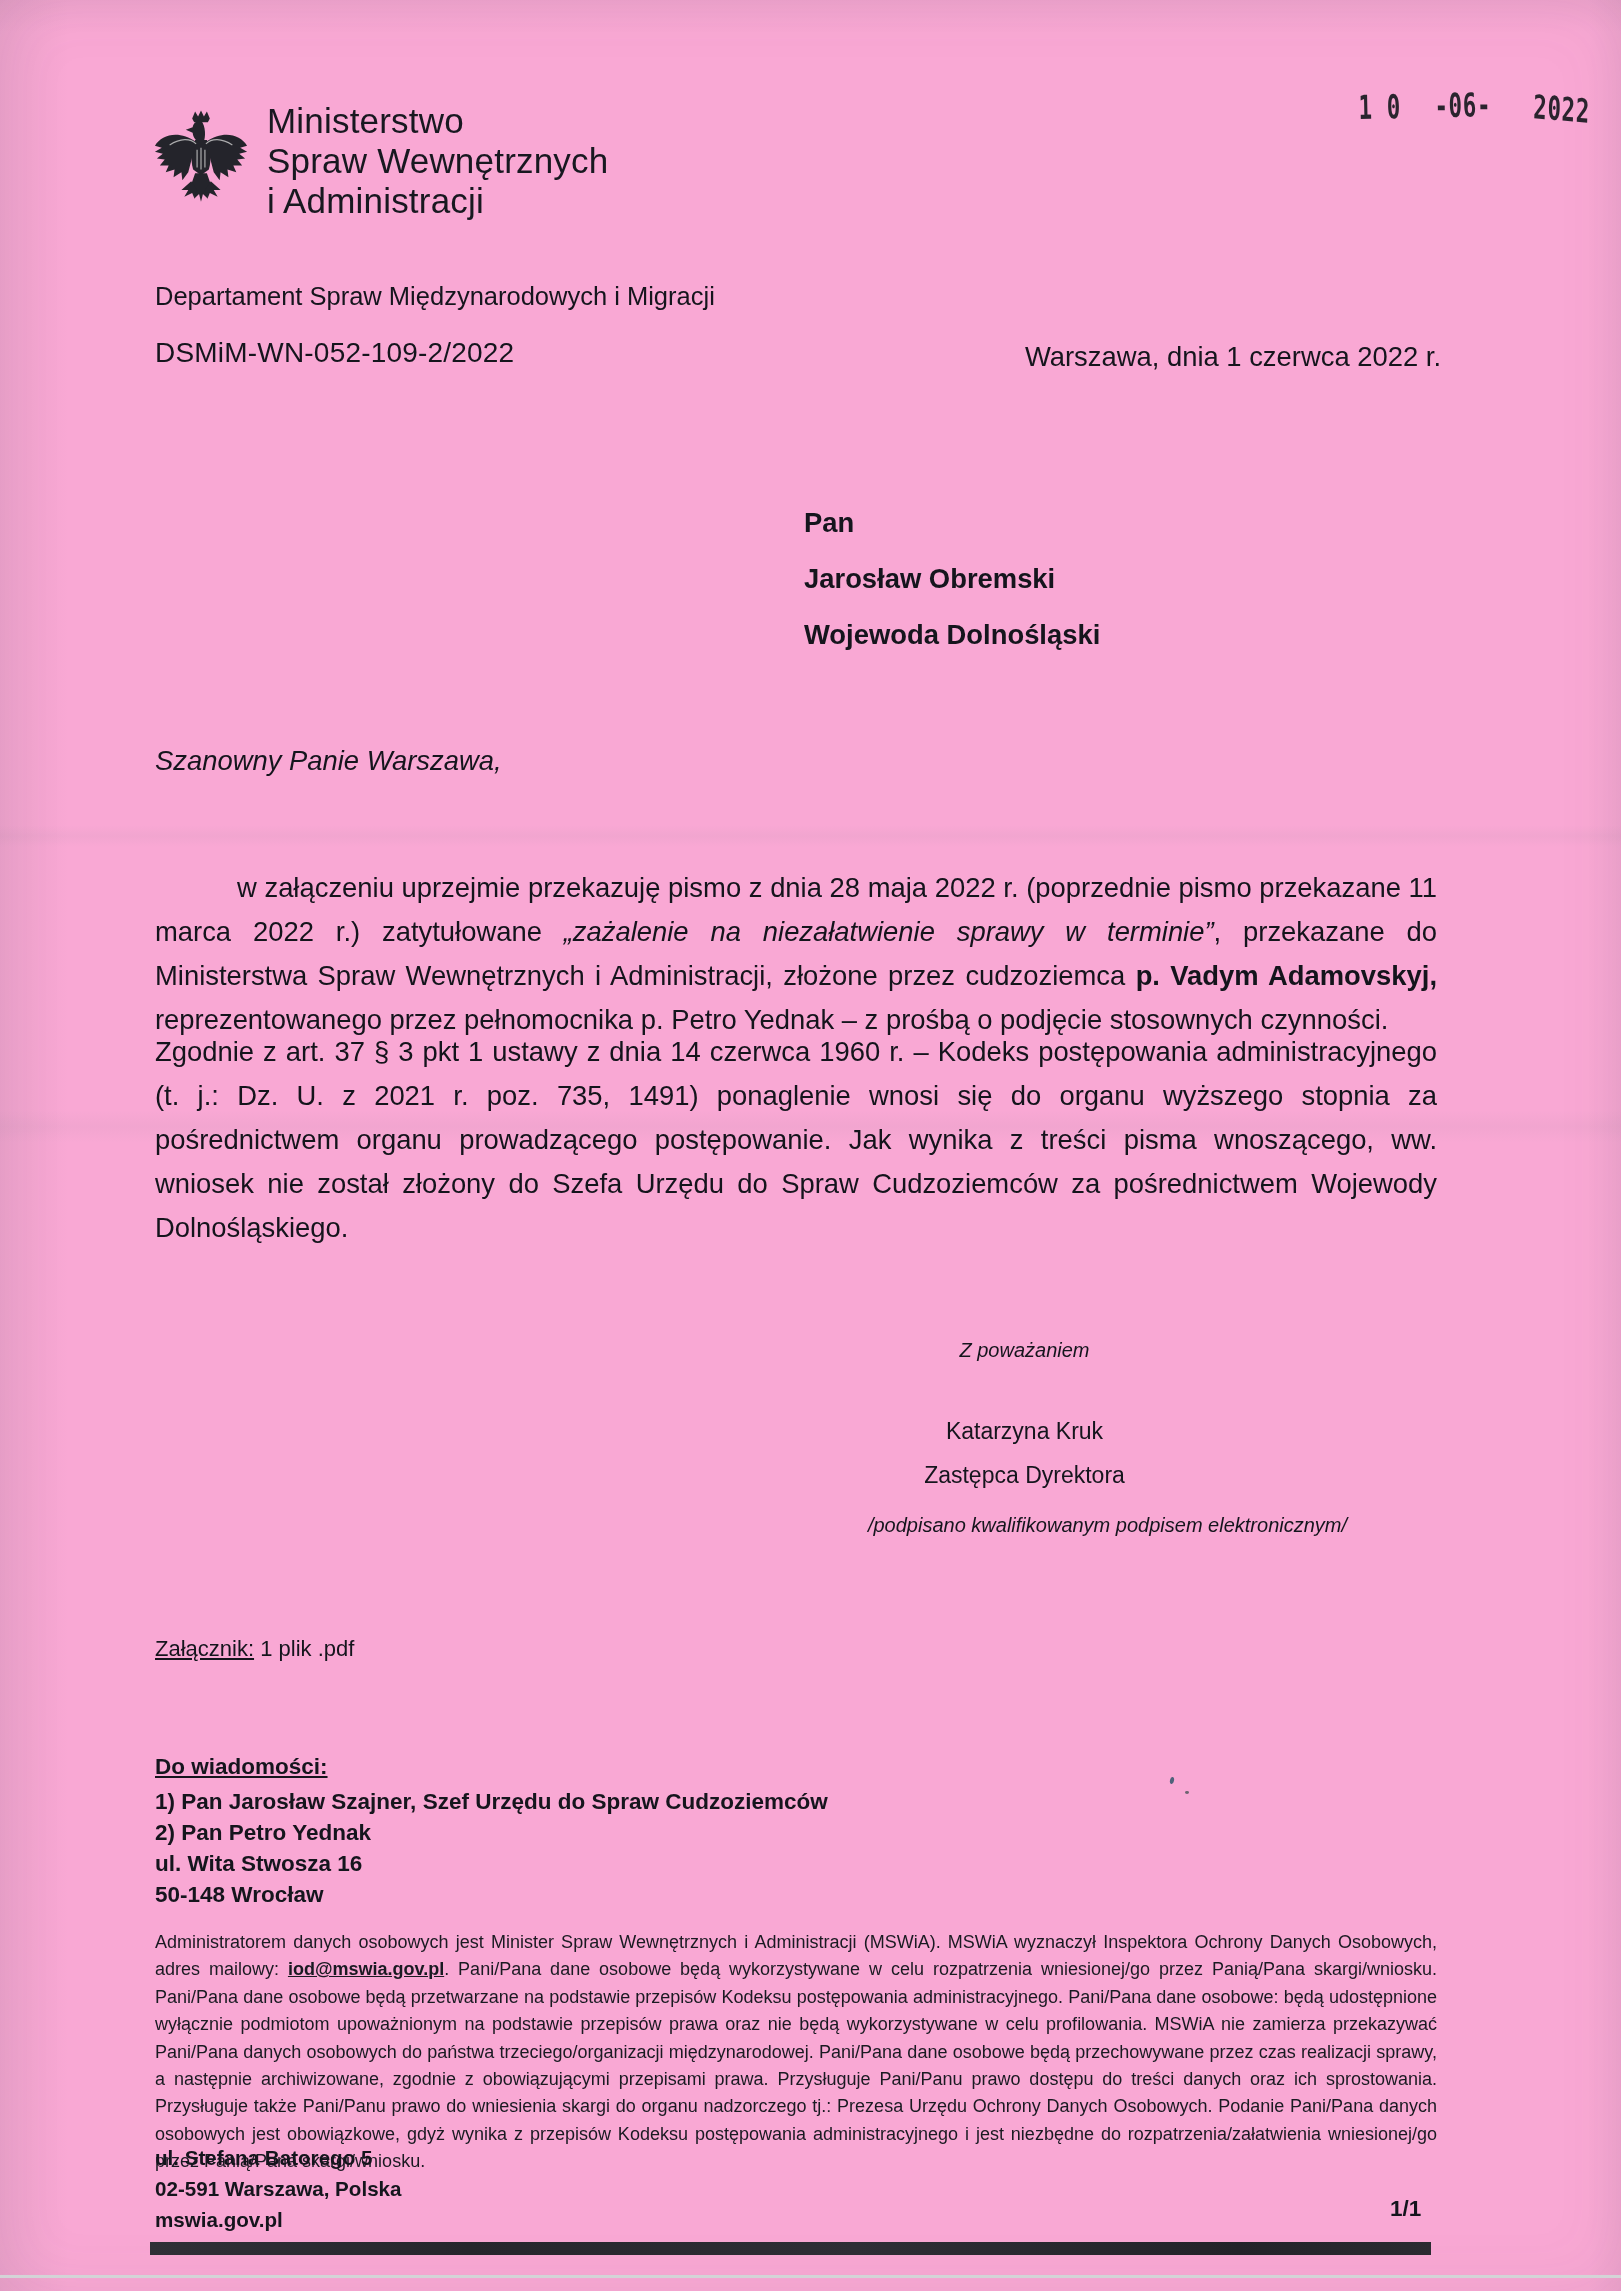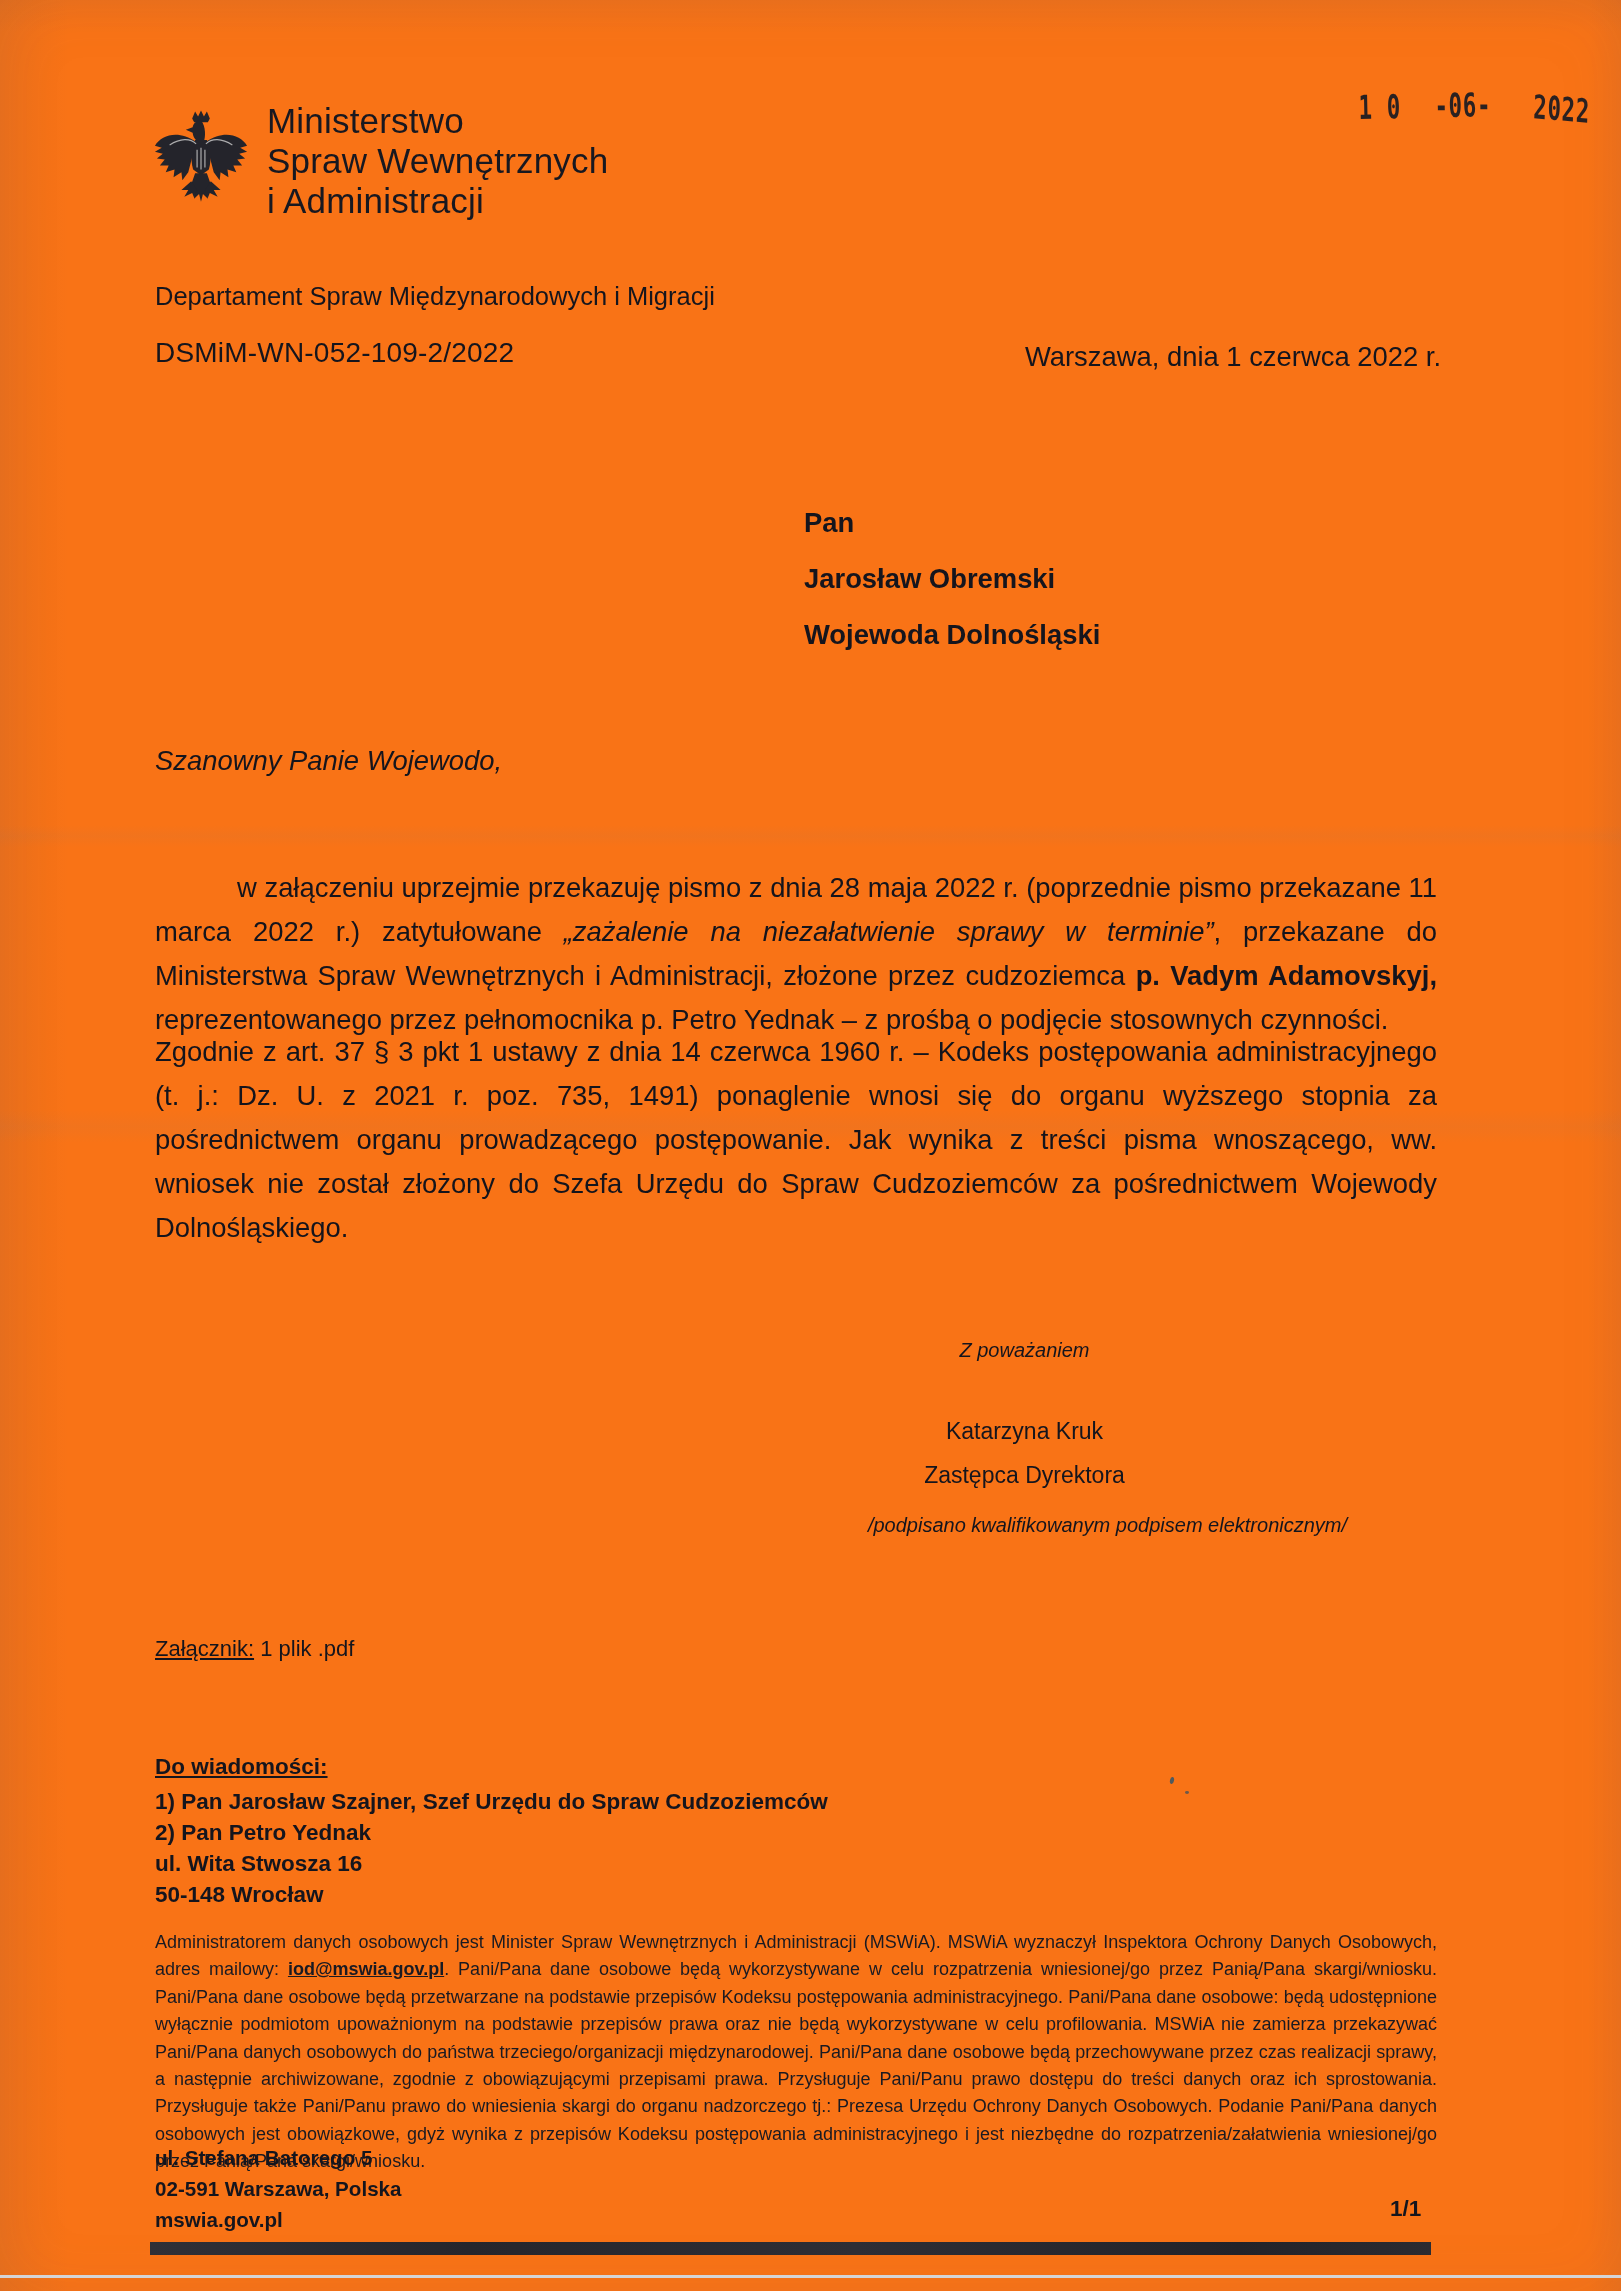--- a/index.html
+++ b/index.html
@@ -1,18 +1,18 @@
 <!DOCTYPE html>
 <html lang="pl"><head>
 <meta charset="utf-8">
 <style>
   html,body{margin:0;padding:0;background:#e9e9eb;}
   .page{
     position:relative;width:1621px;height:2292px;margin:0 auto;
-    background:#f97316;overflow:hidden;
+    background:#f9a8d4;overflow:hidden;
     font-family:"Liberation Sans",sans-serif;color:#15151d;
     box-shadow:inset 0 0 69px rgba(90,90,100,0.09);
   }
   .abs{position:absolute;}
   .b{font-weight:bold;}
   .i{font-style:italic;}
   .u{text-decoration:underline;}
 
   
   .edge-left{left:0;top:0;width:69px;height:100%;background:linear-gradient(to right,rgba(70,70,85,0.07),rgba(70,70,85,0));}
@@ -111,21 +111,21 @@
   <div class="abs department">Departament Spraw Międzynarodowych i Migracji</div>
   <div class="abs refnum">DSMiM-WN-052-109-2/2022</div>
   <div class="abs place-date">Warszawa, dnia 1 czerwca 2022 r.</div>
 
   <div class="abs recipient">
     <div>Pan</div>
     <div>Jarosław Obremski</div>
     <div>Wojewoda Dolnośląski</div>
   </div>
 
-  <div class="abs salutation">Szanowny Panie Wojewodo,</div>
+  <div class="abs salutation">Szanowny Panie Warszawa,</div>
   <p class="abs para para1"><span>w załączeniu uprzejmie przekazuję pismo z dnia 28 maja 2022 r. (poprzednie pismo przekazane 11 marca 2022 r.) zatytułowane </span><span class="i">„zażalenie na niezałatwienie sprawy w terminie”</span><span>, przekazane do Ministerstwa Spraw Wewnętrznych i Administracji, złożone przez cudzoziemca </span><span class="b">p. Vadym Adamovskyj,</span><span> reprezentowanego przez pełnomocnika p. Petro Yednak – z prośbą o podjęcie stosownych czynności.</span></p>
   <p class="abs para para2"><span>Zgodnie z art. 37 § 3 pkt 1 ustawy z dnia 14 czerwca 1960 r. – Kodeks postępowania administracyjnego (t. j.: Dz. U. z 2021 r. poz. 735, 1491) ponaglenie wnosi się do organu wyższego stopnia za pośrednictwem organu prowadzącego postępowanie. Jak wynika z treści pisma wnoszącego, ww. wniosek nie został złożony do Szefa Urzędu do Spraw Cudzoziemców za pośrednictwem Wojewody Dolnośląskiego.</span></p>
 
   <div class="abs valediction">Z poważaniem</div>
   <div class="abs signer">
     <div>Katarzyna Kruk</div>
     <div>Zastępca Dyrektora</div>
   </div>
   <div class="abs sig-note">/podpisano kwalifikowanym podpisem elektronicznym/</div>
 

